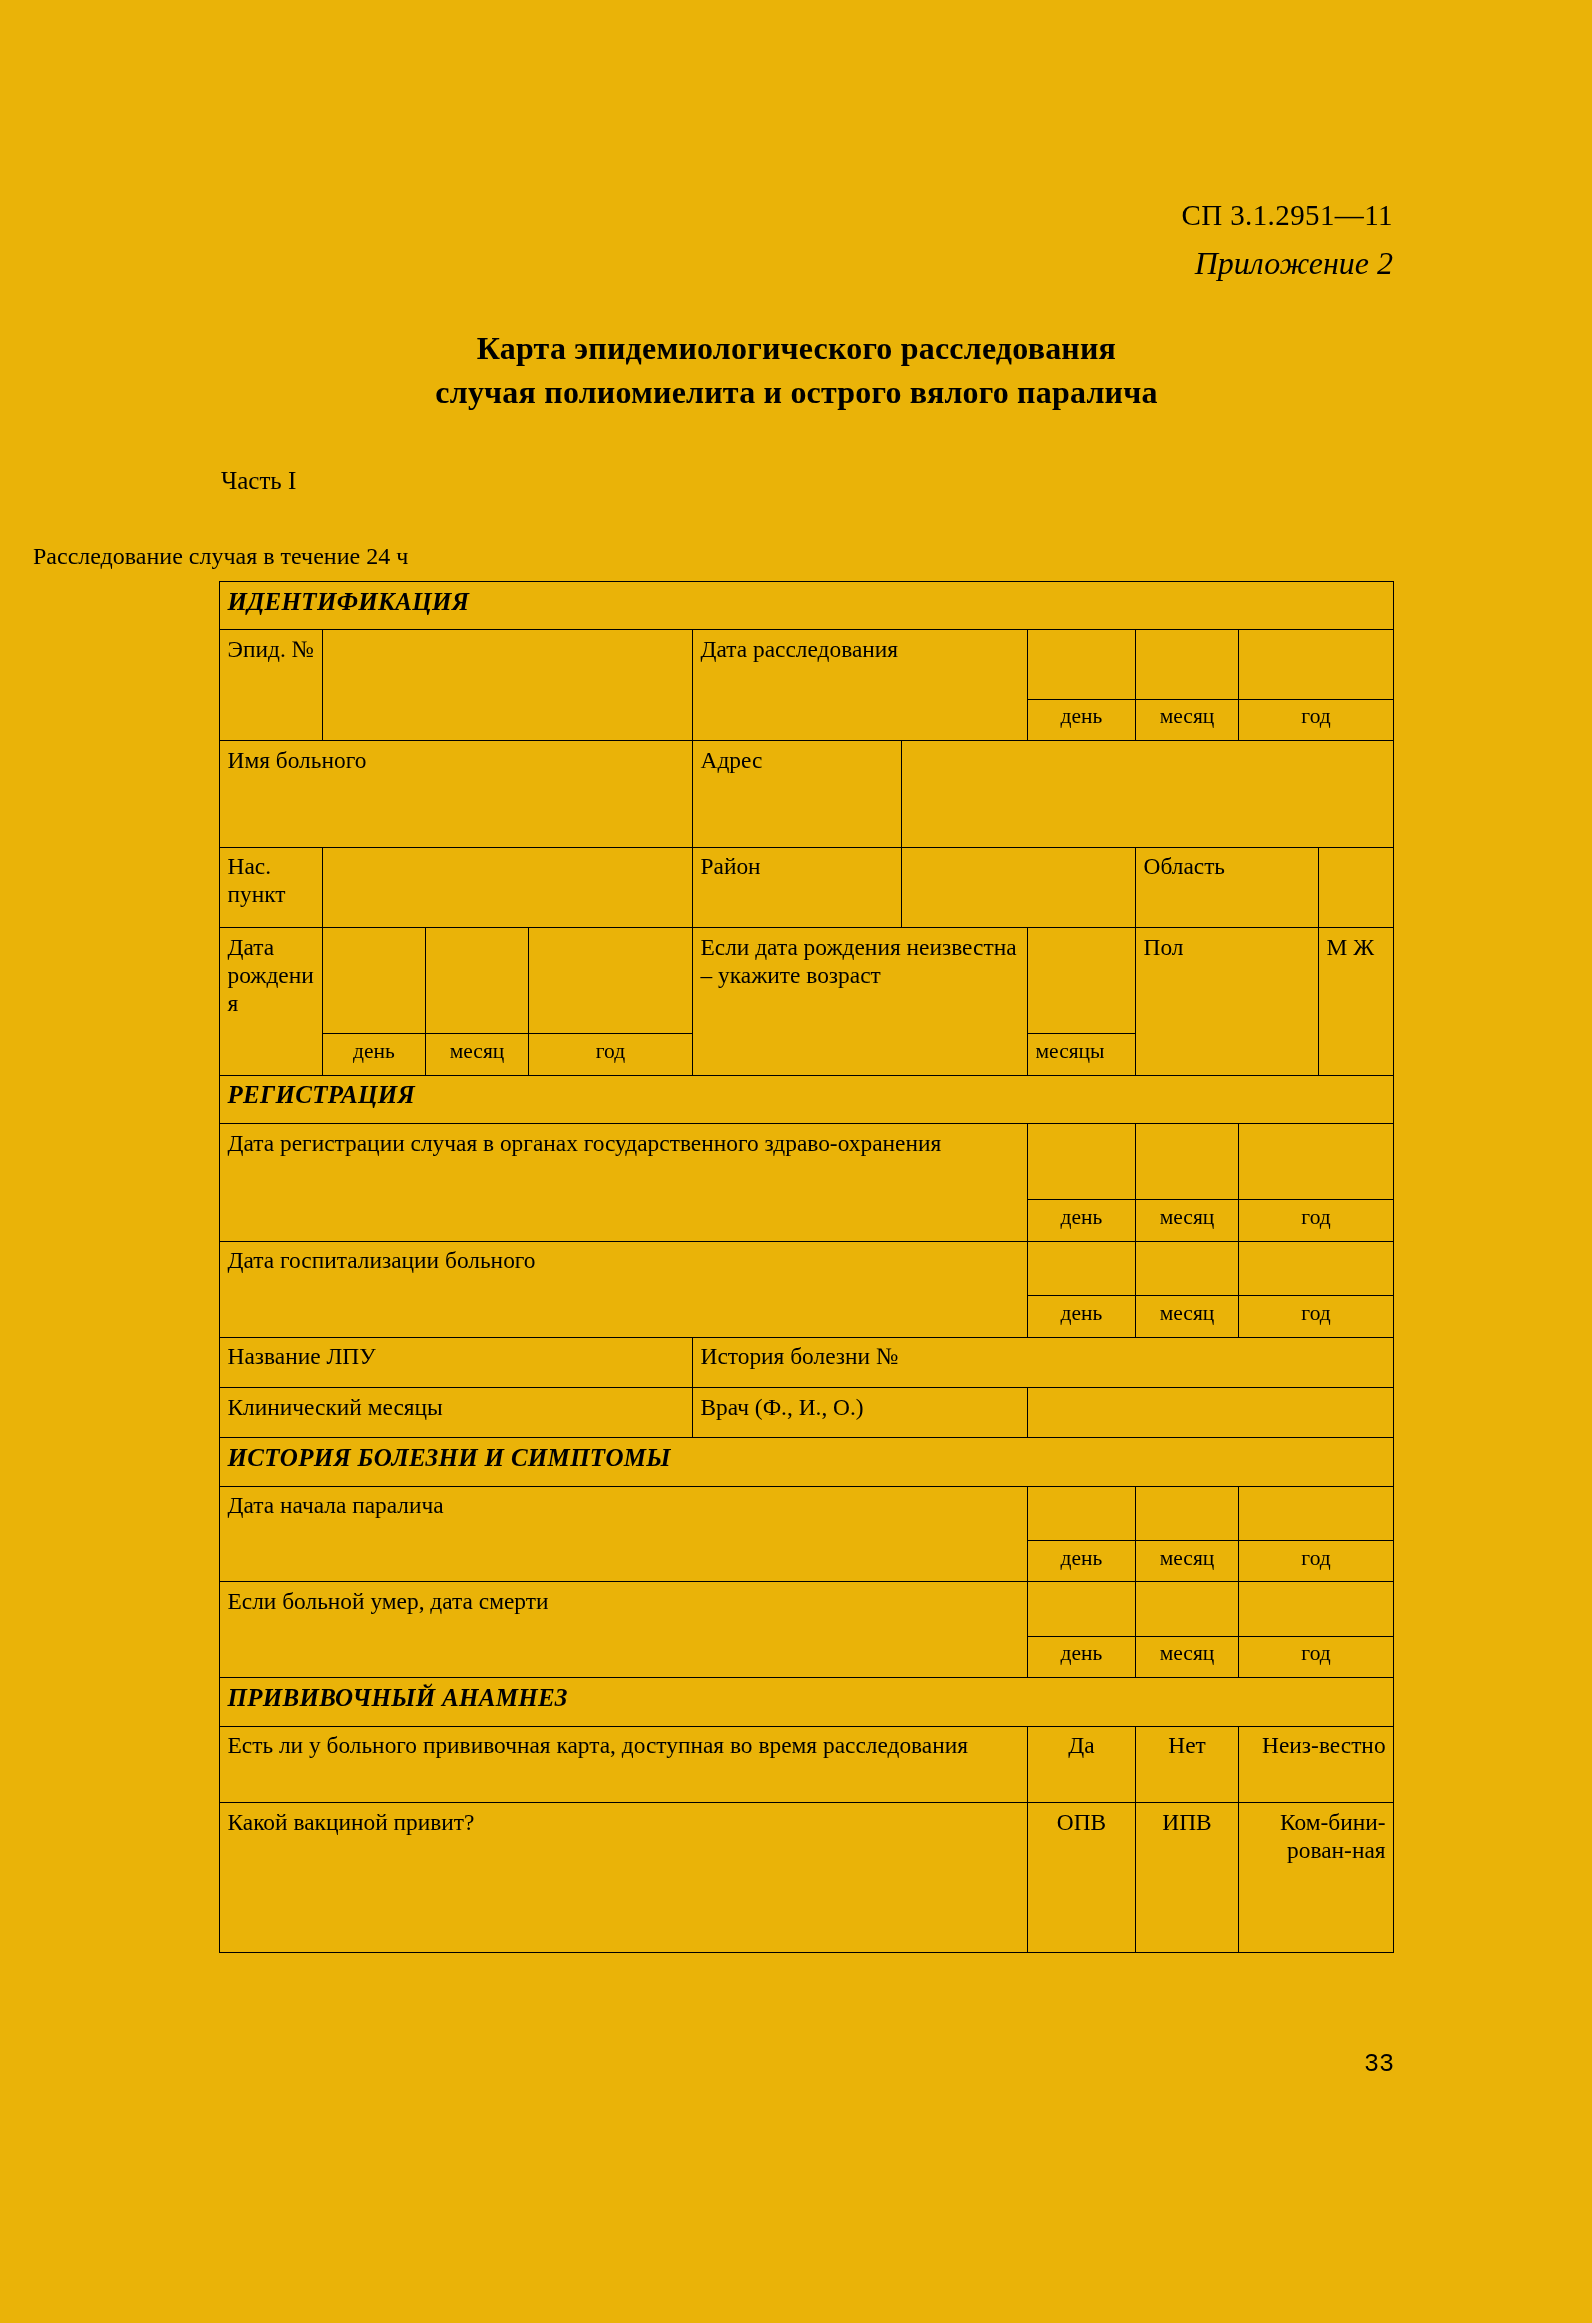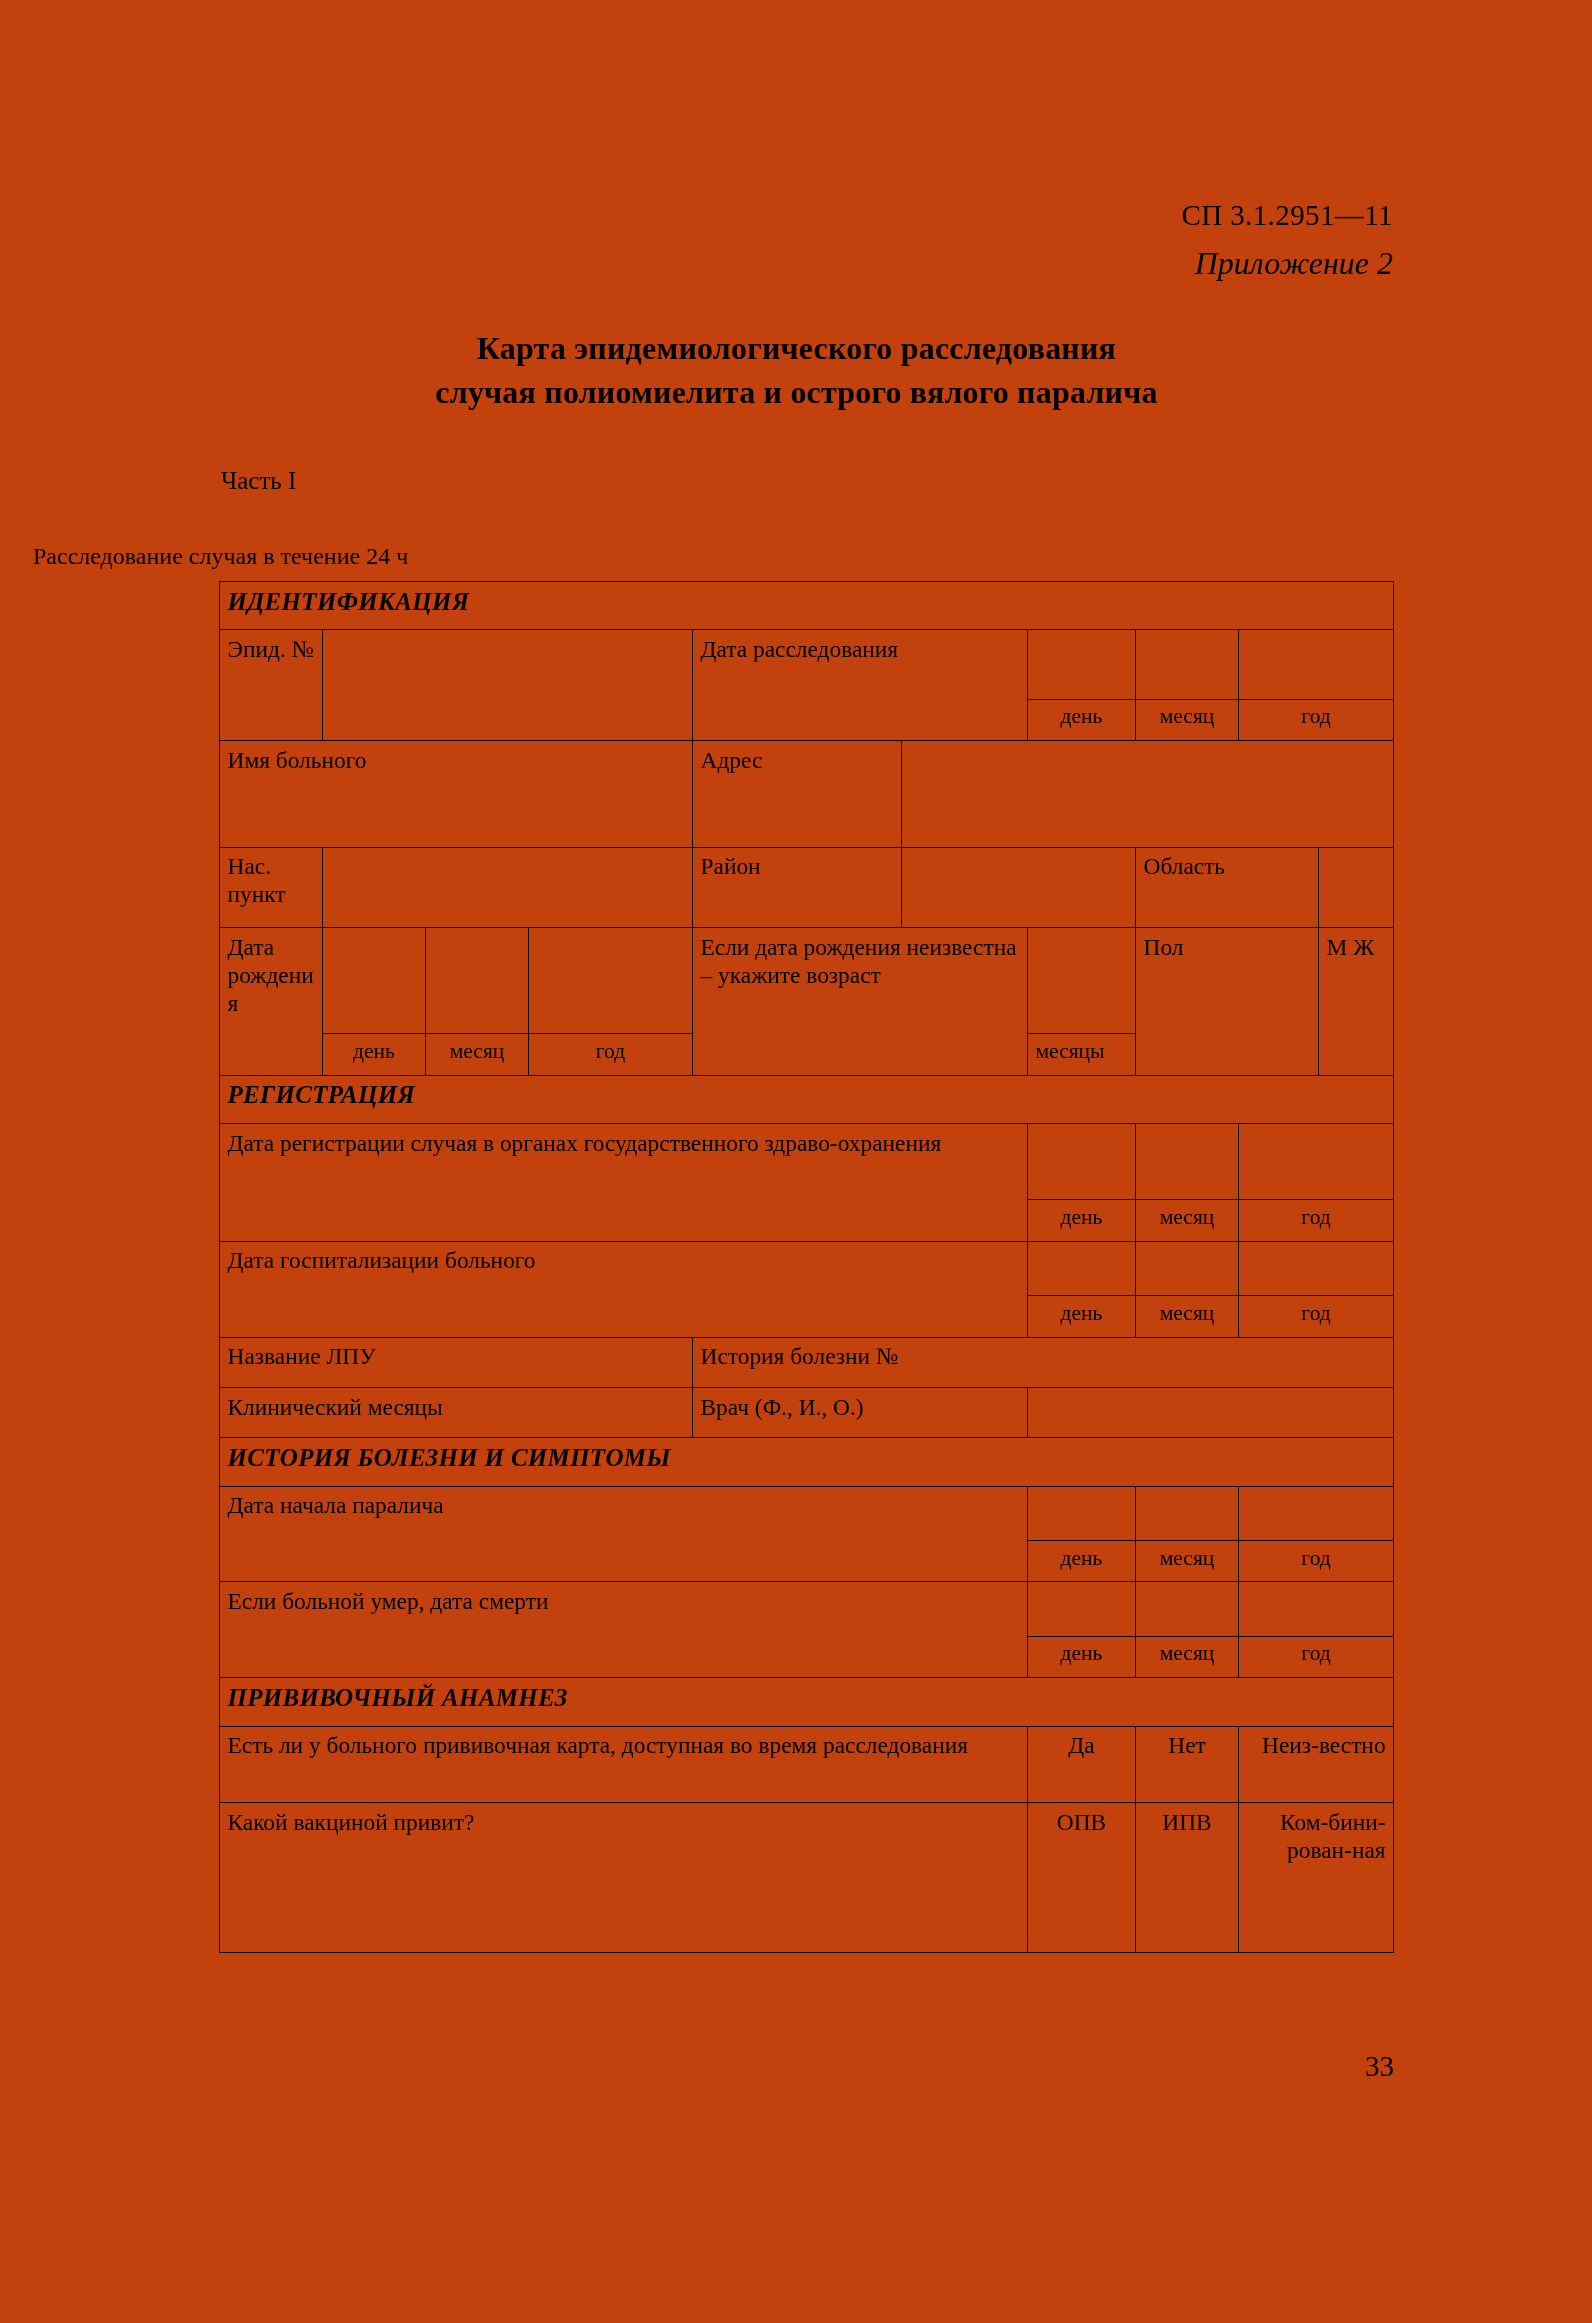--- a/index.html
+++ b/index.html
@@ -13,21 +13,21 @@
     height: 2324px;
     position: relative;
     font-family: "Liberation Serif", "DejaVu Serif", serif;
     color: #000000;
     overflow: hidden;
   }
 
   .page {
     position: absolute;
     inset: 0;
-    background: #c2410c;
+    background: #eab308;
     padding-left: 20px;
   }
 
   
   .doc-header {
     position: absolute;
     top: 195px;
     right: 200px;
     text-align: right;
     line-height: 1.42;
@@ -72,21 +72,22 @@
     width: 1593px;
     text-align: left;
     font-size: 24px;
   }
   .table-caption span { padding-left: 28px; }
 
   .page-number {
     position: absolute;
     top: 2050px;
     right: 199px;
-    font-size: 29px;
+    font-size: 25px;
+    font-family: Liberation Mono, monospace;
   }
 
   
   .form-table {
     position: absolute;
     top: 581px;
     left: 219px;
     width: 1174px;
     border-collapse: collapse;
     table-layout: fixed;

